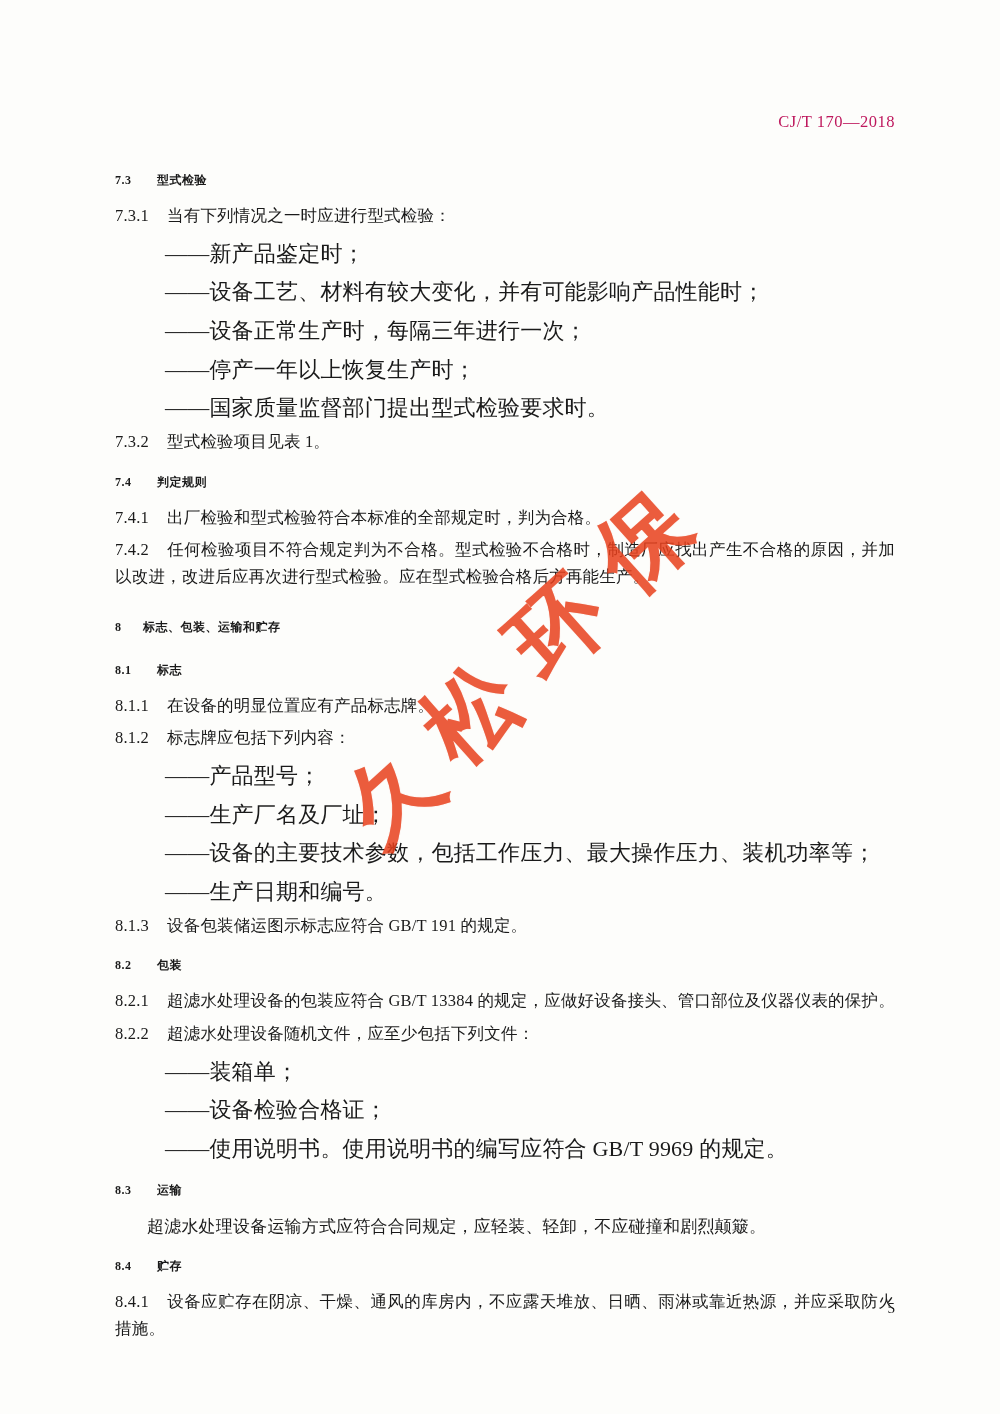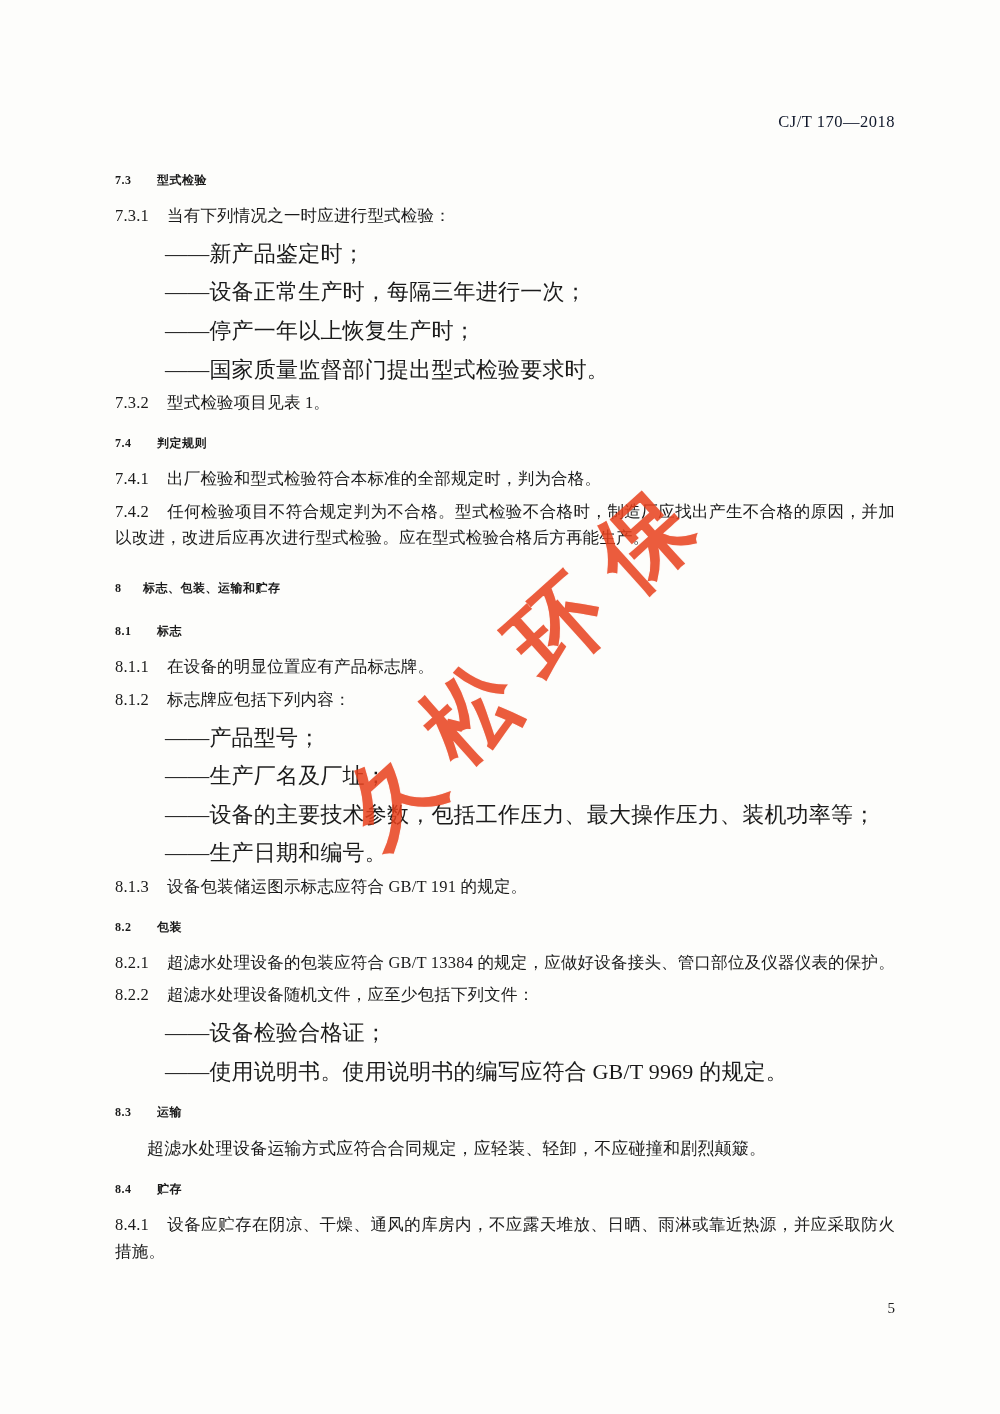--- a/index.html
+++ b/index.html
@@ -26,21 +26,21 @@
     width: 780px;
     height: 1414px;
   }
   .header {
     position: absolute;
     top: 112px;
     right: 0;
     font-family: "Liberation Serif", serif;
     font-size: 16.5px;
     letter-spacing: 0.5px;
-    color: #0f172a;
+    color: #be185d;
   }
   .body-flow {
     position: absolute;
     top: 172px;
     left: 0;
     width: 780px;
   }
   .h-sec {
     font-size: 12px;
     font-weight: bold;
@@ -130,20 +130,21 @@
 
       <div class="h-sec">
         <span class="num">7.3</span><span>型式检验</span>
       </div>
 
       <p class="para">
         <span class="num">7.3.1</span><span>当有下列情况之一时应进行型式检验：</span>
       </p>
 
       <p class="dash-item">——新产品鉴定时；</p>
+      <p class="dash-item">——设备工艺、材料有较大变化，并有可能影响产品性能时；</p>
       <p class="dash-item">——设备正常生产时，每隔三年进行一次；</p>
       <p class="dash-item">——停产一年以上恢复生产时；</p>
       <p class="dash-item">——国家质量监督部门提出型式检验要求时。</p>
 
       <p class="para">
         <span class="num">7.3.2</span><span>型式检验项目见表 1。</span>
       </p>
 
       <div class="gap-sm"></div>
 
@@ -195,20 +196,21 @@
       </div>
 
       <p class="para">
         <span class="num">8.2.1</span><span>超滤水处理设备的包装应符合 GB/T 13384 的规定，应做好设备接头、管口部位及仪器仪表的保护。</span>
       </p>
 
       <p class="para">
         <span class="num">8.2.2</span><span>超滤水处理设备随机文件，应至少包括下列文件：</span>
       </p>
 
+      <p class="dash-item">——装箱单；</p>
       <p class="dash-item">——设备检验合格证；</p>
       <p class="dash-item">——使用说明书。使用说明书的编写应符合 GB/T 9969 的规定。</p>
 
       <div class="gap-sm"></div>
 
       <div class="h-sec">
         <span class="num">8.3</span><span>运输</span>
       </div>
 
       <p class="indent-para">超滤水处理设备运输方式应符合合同规定，应轻装、轻卸，不应碰撞和剧烈颠簸。</p>

